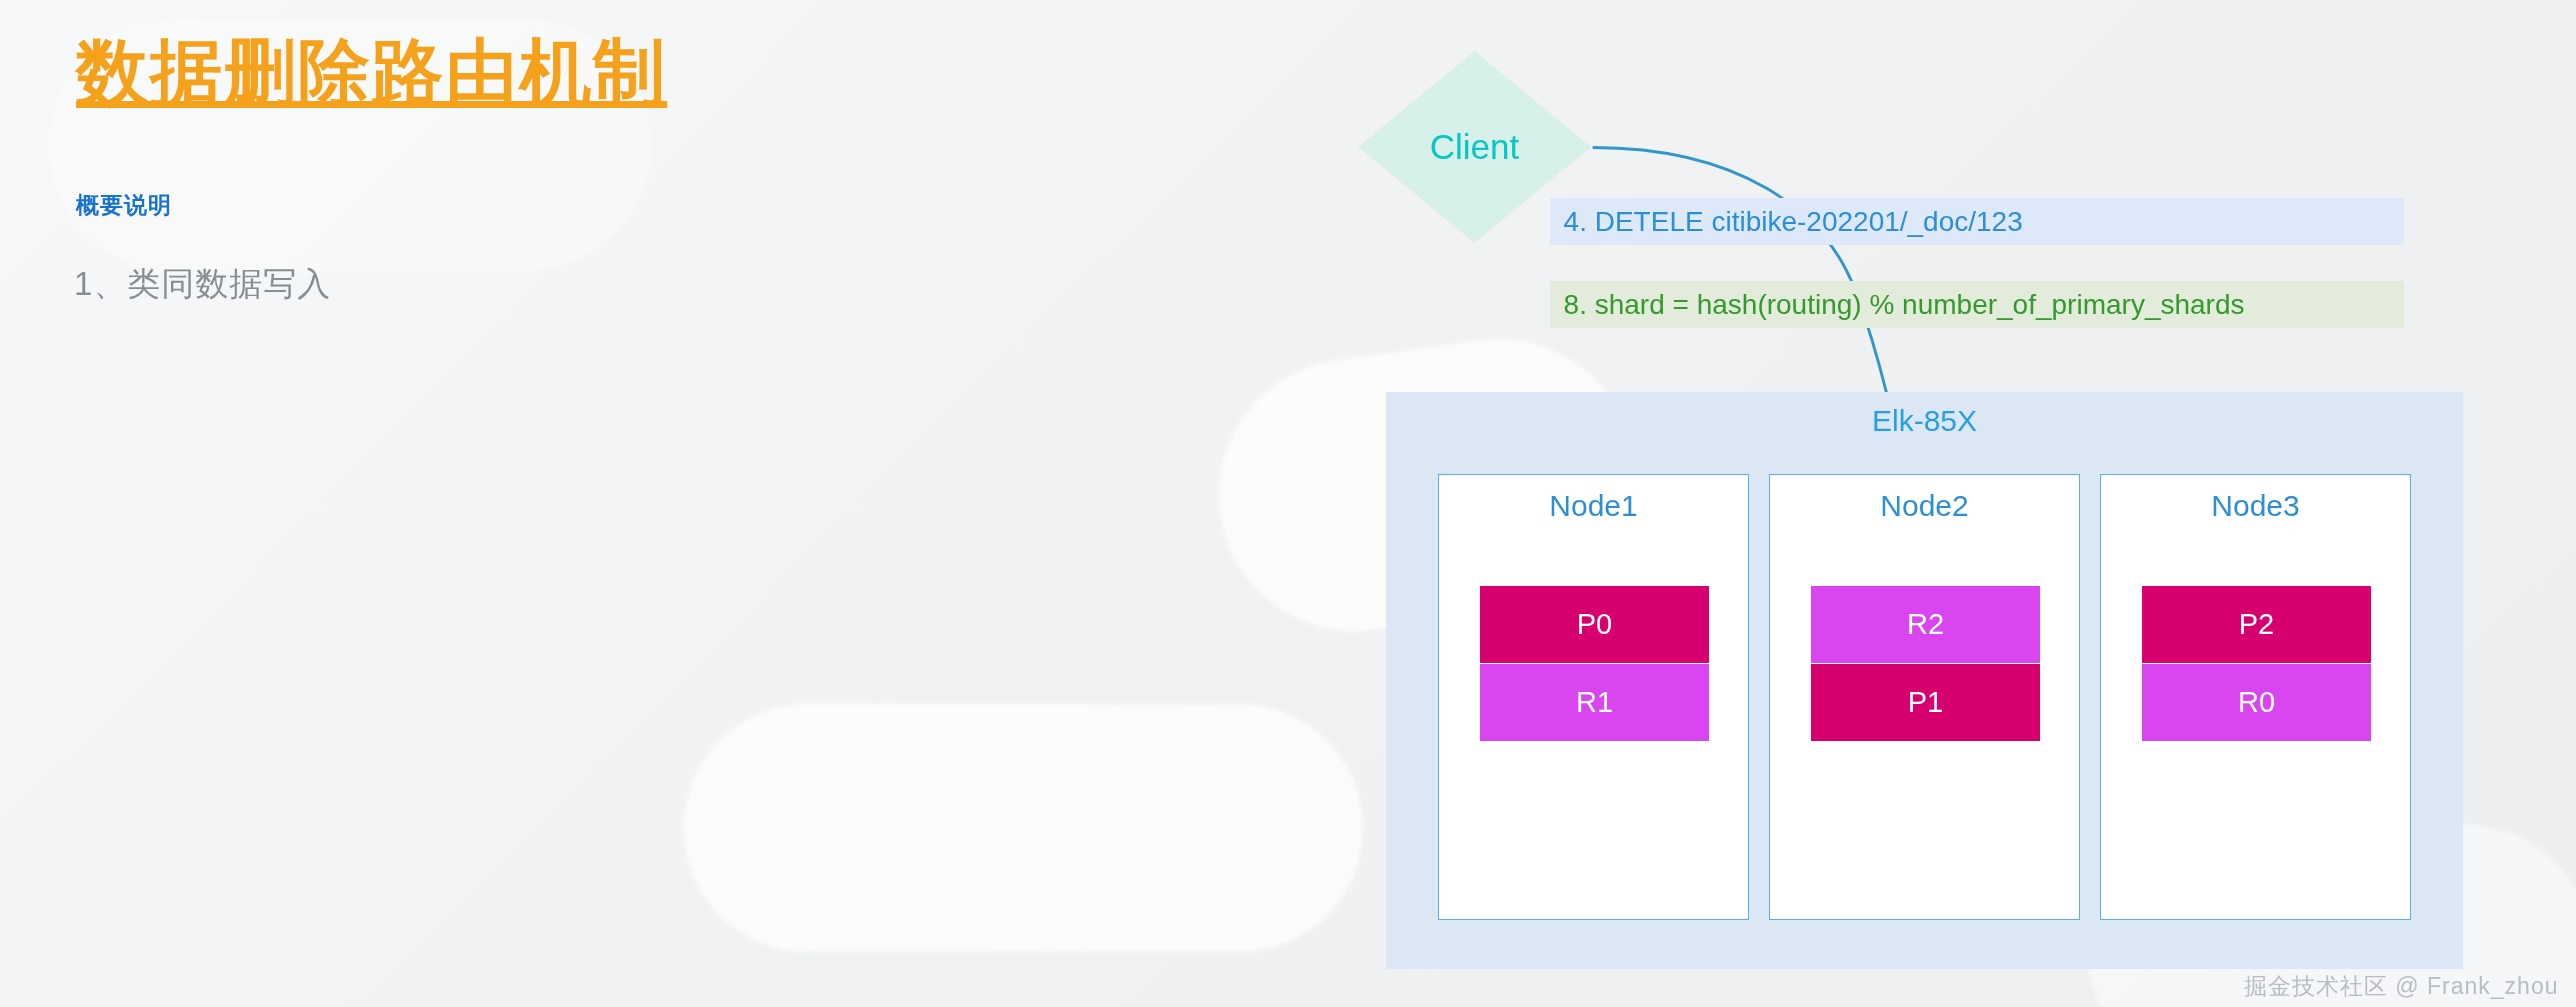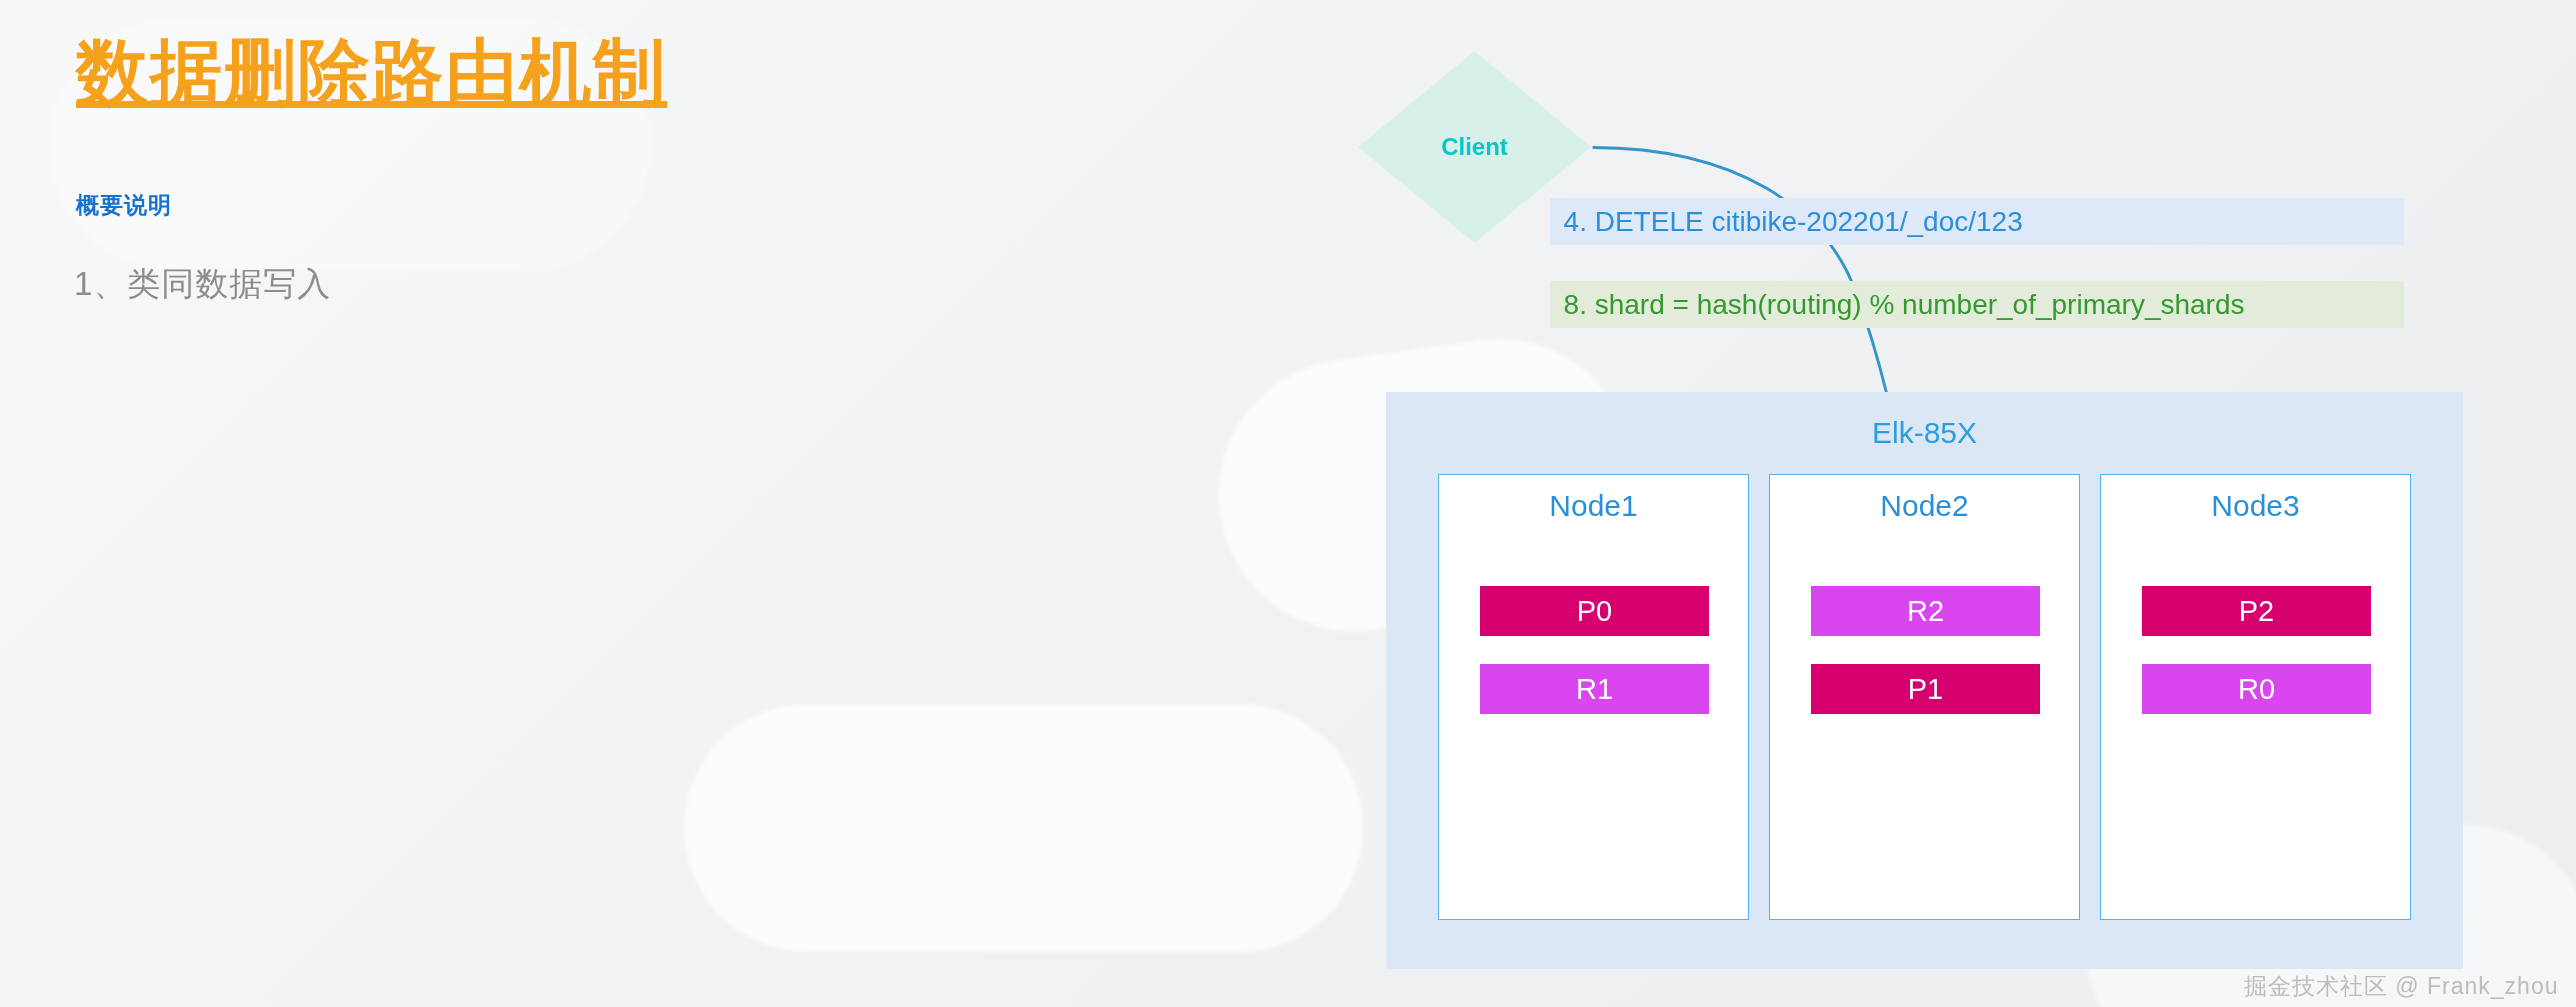--- a/index.html
+++ b/index.html
@@ -103,23 +103,22 @@
     inset: 0;
     background: #d8f0ea;
     clip-path: polygon(50% 0%, 100% 50%, 50% 100%, 0% 50%);
   }
   .diamond-label {
     position: absolute;
     inset: 0;
     display: flex;
     align-items: center;
     justify-content: center;
-    font-size: 24px;
+    font-size: 35px;
     color: #07c6c6;
-    font-weight: bold;
   }
 
   
   .wires {
     position: absolute;
     left: 0; top: 0;
     width: 2576px; height: 1007px;
     overflow: visible;
   }
 
@@ -153,21 +152,20 @@
     width: 1077px; height: 577px;
     background: #dce7f5;
   }
   .cluster-title {
     position: absolute;
     left: 0; top: 11.6px;
     width: 1077px;
     text-align: center;
     font-size: 30px;
     color: #2a9fe0;
-    margin-top: 12px;
   }
   .node {
     position: absolute;
     top: 82px;
     width: 311px;
     height: 446px;
     background: #ffffff;
     border: 1.9px solid #55b3e8;
     box-sizing: border-box;
   }
@@ -180,21 +178,21 @@
     left: 0; top: 13.6px;
     width: 100%;
     text-align: center;
     font-size: 30px;
     color: #2a8fd8;
   }
   .shard {
     position: absolute;
     left: 41px;
     width: 229px;
-    height: 50px;
+    height: 77px;
     display: flex;
     align-items: center;
     justify-content: center;
     font-size: 29px;
     color: #ffffff;
   }
   .shard-top    { top: 111px; }
   .shard-bottom { top: 189px; }
   .shard-primary { background: #d6006e; }
   .shard-replica { background: #d946ef; }

